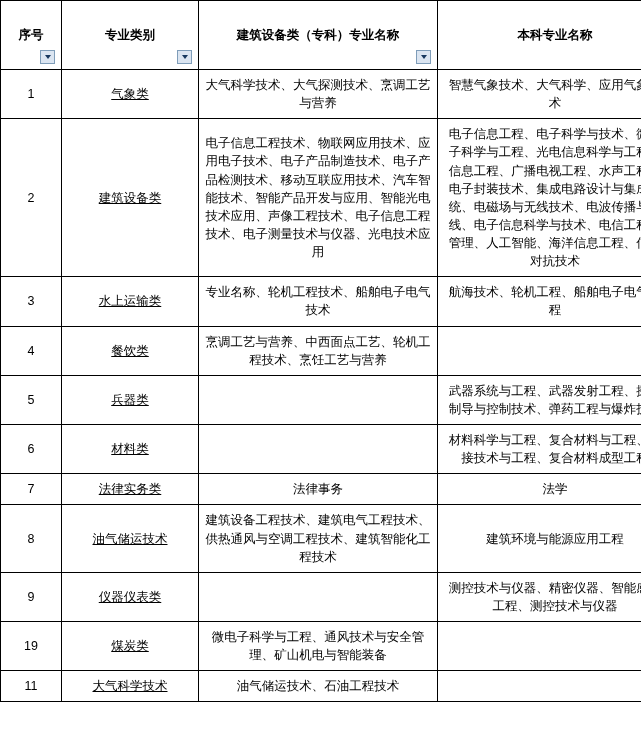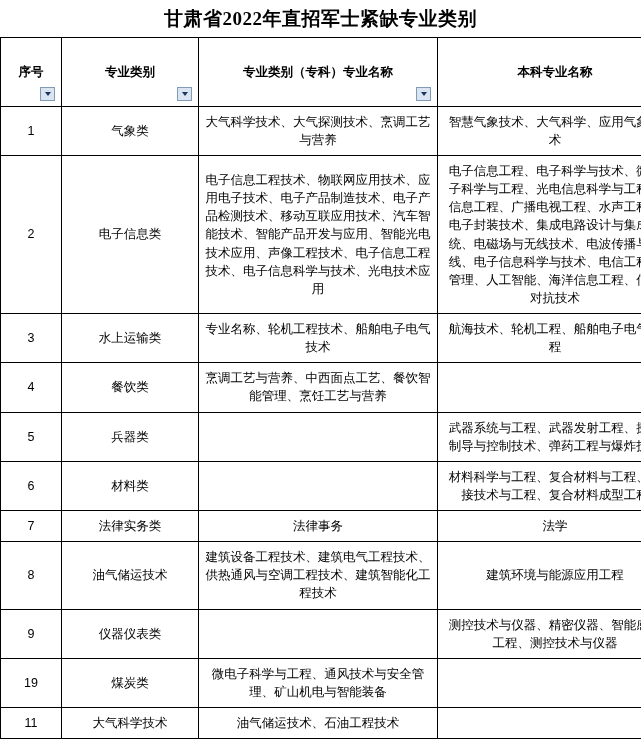--- a/index.html
+++ b/index.html
@@ -72,81 +72,80 @@
     cursor: pointer;
   }
   .filter-btn .arrow {
     width: 0;
     height: 0;
     border-left: 3.5px solid transparent;
     border-right: 3.5px solid transparent;
     border-top: 4px solid #17375e;
   }
   td.seq { font-size: 13px; }
-  td.cat { font-weight: normal; font-size: 13px; }
+  td.cat { font-weight: normal; font-size: 13px; text-decoration: underline; }
   td.body-cell { text-align: center; }
   .empty { }
 </style>
 </head>
 <body>
 
 <div class="page">
 
-  <div class="doc-title">甘肃省2022年直招军士紧缺专业类别</div>
 
   <table class="grid">
     <thead>
       <tr>
         <th class="col-seq">
           <span>序号</span>
           <span class="filter-btn">
               <span class="arrow"></span>
             </span>
         </th>
         <th class="col-cat">
           <span>专业类别</span>
           <span class="filter-btn">
               <span class="arrow"></span>
             </span>
         </th>
         <th class="col-voc">
-          <span>专业类别（专科）专业名称</span>
+          <span>建筑设备类（专科）专业名称</span>
           <span class="filter-btn">
               <span class="arrow"></span>
             </span>
         </th>
         <th class="col-und">
           <span>本科专业名称</span>
           
         </th>
       </tr>
     </thead>
     <tbody>
       <tr>
         <td class="seq">1</td>
         <td class="cat">气象类</td>
         <td class="body-cell">大气科学技术、大气探测技术、烹调工艺与营养</td>
         <td class="body-cell">智慧气象技术、大气科学、应用气象技术</td>
       </tr>
       <tr>
         <td class="seq">2</td>
-        <td class="cat">电子信息类</td>
-        <td class="body-cell">电子信息工程技术、物联网应用技术、应用电子技术、电子产品制造技术、电子产品检测技术、移动互联应用技术、汽车智能技术、智能产品开发与应用、智能光电技术应用、声像工程技术、电子信息工程技术、电子信息科学与技术、光电技术应用</td>
+        <td class="cat">建筑设备类</td>
+        <td class="body-cell">电子信息工程技术、物联网应用技术、应用电子技术、电子产品制造技术、电子产品检测技术、移动互联应用技术、汽车智能技术、智能产品开发与应用、智能光电技术应用、声像工程技术、电子信息工程技术、电子测量技术与仪器、光电技术应用</td>
         <td class="body-cell">电子信息工程、电子科学与技术、微电子科学与工程、光电信息科学与工程、信息工程、广播电视工程、水声工程、电子封装技术、集成电路设计与集成系统、电磁场与无线技术、电波传播与天线、电子信息科学与技术、电信工程及管理、人工智能、海洋信息工程、信息对抗技术</td>
       </tr>
       <tr>
         <td class="seq">3</td>
         <td class="cat">水上运输类</td>
         <td class="body-cell">专业名称、轮机工程技术、船舶电子电气技术</td>
         <td class="body-cell">航海技术、轮机工程、船舶电子电气工程</td>
       </tr>
       <tr>
         <td class="seq">4</td>
         <td class="cat">餐饮类</td>
-        <td class="body-cell">烹调工艺与营养、中西面点工艺、餐饮智能管理、烹饪工艺与营养</td>
+        <td class="body-cell">烹调工艺与营养、中西面点工艺、轮机工程技术、烹饪工艺与营养</td>
         <td class="body-cell empty"></td>
       </tr>
       <tr>
         <td class="seq">5</td>
         <td class="cat">兵器类</td>
         <td class="body-cell empty"></td>
         <td class="body-cell">武器系统与工程、武器发射工程、探测制导与控制技术、弹药工程与爆炸技术</td>
       </tr>
       <tr>
         <td class="seq">6</td>

